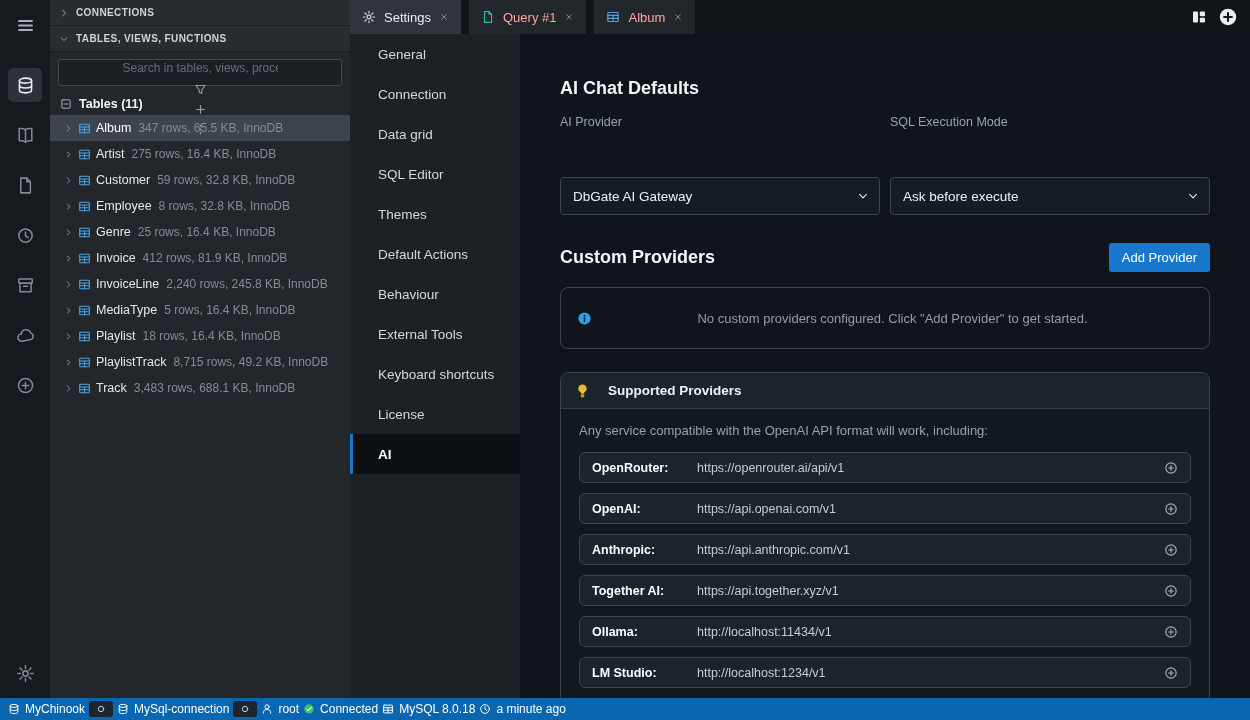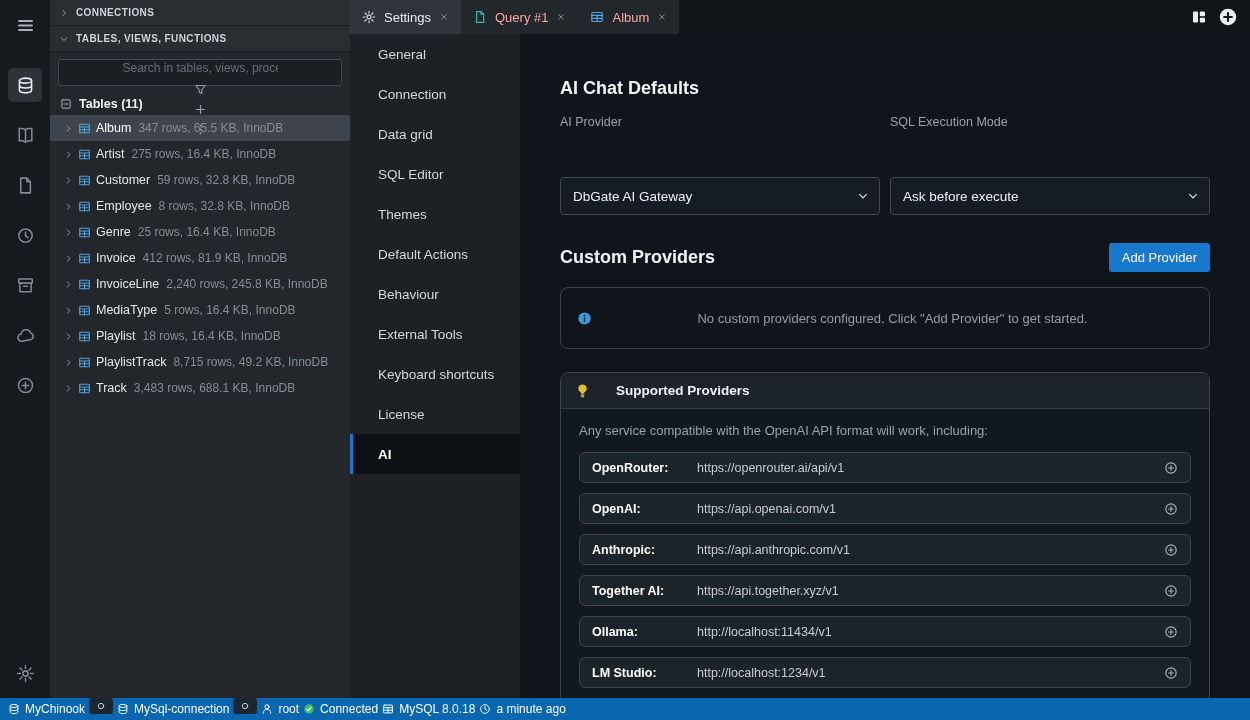--- a/index.html
+++ b/index.html
@@ -35,21 +35,21 @@
   .table-row .chev svg{width:9px;height:9px;}
   .table-row .tico{color:var(--table-icon-blue,#4fa3e3);}
   .table-row .tico svg{width:13px;height:13px;}
   .tname{color:#e4e8eb;margin-right:2px;}
   .table-row.selected .tname{color:#fff;}
   .tmeta{color:#848c94;font-size:12px;overflow:hidden;}
 
   
   .mainarea{position:absolute;left:350px;right:0;top:0;bottom:22px;background:#10151b;display:flex;flex-direction:column;}
   .tabbar{height:34px;background:#111519;display:flex;align-items:stretch;justify-content:space-between;flex:none;}
-  .tabs{display:flex;gap:0;}
+  .tabs{display:flex;gap:8px;}
   .tab{display:flex;align-items:center;gap:8px;padding:0 12px;background:#22272c;color:#fca5a5;font-size:13px;cursor:pointer;}
   .tab.active{background:#2f353b;color:#e9edf0;}
   .tab .tico svg{width:14px;height:14px;}
   .tab .tclose{color:#8a9299;cursor:pointer;}
   .tab .tclose svg{width:10px;height:10px;}
   .tabbar-right{display:flex;align-items:center;gap:11px;padding:0 12px;color:#e9edf0;}
   .tbico{cursor:pointer;}
   .tbico svg{width:16px;height:16px;}
   .tbico.big svg{width:20px;height:20px;}
 
@@ -68,35 +68,35 @@
   .selchev{position:absolute;right:10px;color:#dfe3e6;}
   .selchev svg{width:12px;height:12px;}
   .cp-row{display:flex;align-items:center;justify-content:space-between;margin-top:28px;}
   .cp-row h2{font-size:18px;font-weight:700;color:#f2f5f7;margin:0;}
   .btn-primary{background:var(--accent-blue,#1878ce);color:#fff;border:none;border-radius:3px;padding:7px 13px;font-size:13px;font-family:inherit;cursor:pointer;}
   .info-box{margin-top:15px;border:1px solid #3a424a;border-radius:8px;height:62px;display:flex;align-items:center;padding:0 16px;box-sizing:border-box;}
   .info-box .info{color:var(--info-blue,#2f9fe8);}
   .info-box .info svg{width:15px;height:15px;}
   .info-text{flex:1;text-align:center;color:#959ca4;font-size:13px;}
   .supported-panel{margin-top:23px;border:1px solid #3a424a;border-radius:8px;overflow:hidden;background:#12181f;}
-  .sp-header{display:flex;align-items:center;gap:26px;background:#1c232b;padding:10px 14px;border-bottom:1px solid #323a42;text-align:right;}
+  .sp-header{display:flex;align-items:center;gap:18px;background:#1c232b;padding:10px 14px;border-bottom:1px solid #323a42;text-align:right;}
   .sp-header .bulb{color:var(--bulb-yellow,#e7c12b);}
   .sp-header .bulb svg{width:15px;height:15px;}
   .sp-title{font-size:13.5px;font-weight:700;color:#eef1f4;}
   .sp-body{padding:12px 18px 16px;}
   .sp-desc{margin:2px 0 14px;font-size:13px;color:#99a1a9;}
   .prov-row{display:flex;align-items:center;height:31px;border:1px solid #3c444c;background:#1b232b;border-radius:6px;padding:0 12px;margin-bottom:10px;box-sizing:border-box;}
   .prov-row:last-child{margin-bottom:0;}
   .prov-name{width:105px;font-size:12.5px;font-weight:700;color:#fff;flex:none;}
   .prov-url{font-size:12.5px;color:#c7ccd1;}
   .prov-add{margin-left:auto;color:#aab2ba;cursor:pointer;}
   .prov-add svg{width:14px;height:14px;}
 
   
-  .statusbar{position:absolute;left:0;right:0;bottom:0;height:22px;background:var(--statusbar-blue,#0a66ae);display:flex;padding:0 8px;gap:4px;box-sizing:border-box;}
+  .statusbar{position:absolute;left:0;right:0;bottom:0;height:22px;background:var(--statusbar-blue,#0a66ae);display:flex;align-items:center;padding:0 8px;gap:4px;box-sizing:border-box;}
   .sb-item{display:flex;align-items:center;gap:5px;color:#fff;font-size:12px;cursor:pointer;white-space:nowrap;}
   .sb-item .ico svg{width:12px;height:12px;}
   .sb-pill{background:#1a2630;border-radius:3px;width:24px;height:16px;display:flex;align-items:center;justify-content:center;color:#cfd6dc;cursor:pointer;}
   .sb-pill .ico svg{width:10px;height:10px;}
 </style>
 </head>
 <body>
 
 <div class="app">
 

